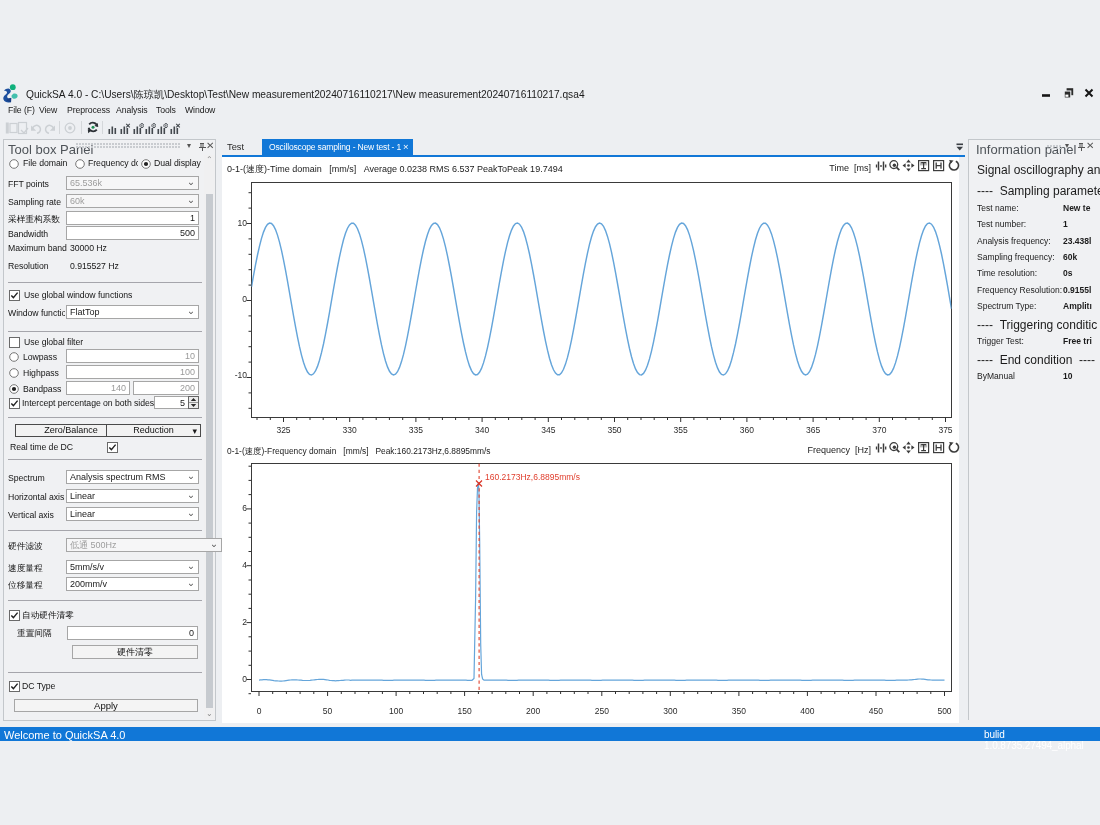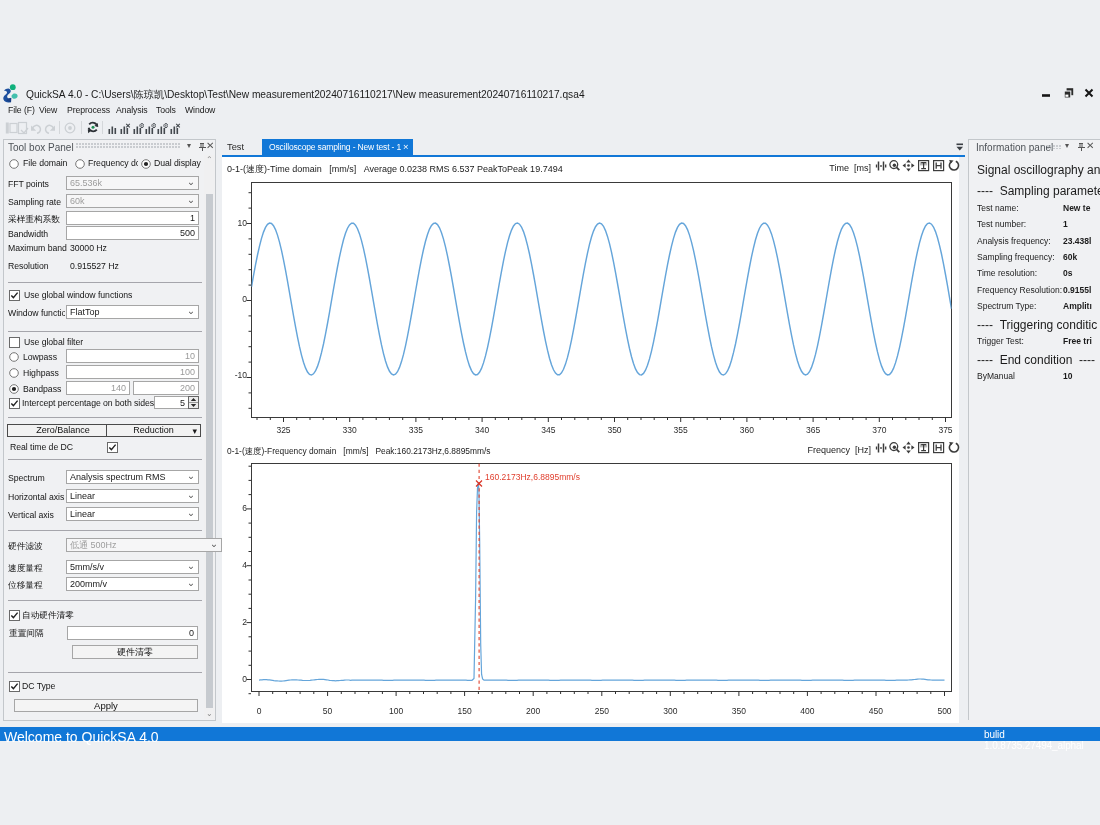--- a/index.html
+++ b/index.html
@@ -1,18 +1,18 @@
 <!DOCTYPE html>
 <html><head><meta charset="utf-8"><style>
 *{margin:0;padding:0;box-sizing:border-box}
 html,body{width:1100px;height:825px;font-family:"Liberation Sans",sans-serif;background:#edeff2;overflow:hidden}
 body{transform:translateZ(0);will-change:transform;-webkit-font-smoothing:antialiased}
 .abs{position:absolute}
 .lb{font-size:8.7px;color:#151515;white-space:nowrap;letter-spacing:-0.05px}
-.hd{font-size:10px;color:#4e5358;white-space:nowrap}
+.hd{font-size:13px;color:#4e5358;white-space:nowrap}
 .hic{font-size:8px;color:#555;line-height:10px}
 .dots{background:radial-gradient(circle at 1px 1px,#c9ccd0 0.8px,transparent 0.9px);background-size:3px 3px}
 .cmb,.inp{border:1px solid #a6a6a6;font-size:9px;line-height:12px}
 .inp{background:#fff;text-align:right;padding-right:3px}
 .cmt{padding-left:3px}
 .chv{position:absolute;right:3px;top:-1px;font-size:9.5px;color:#555}
 .btn{border:1px solid #4a4a4a;background:#f2f2f2;font-size:9px;text-align:center;line-height:11px;color:#111}
 .bchv{position:absolute;right:3px;top:0.5px;font-size:9px;color:#1a1a1a}
 .btn2{border:1px solid #a6a6a6;background:#f4f4f4;font-size:9px;text-align:center;line-height:12px;color:#111}
 .ch{font-size:9px;fill:#1b1b1b;font-family:"Liberation Sans",sans-serif}
@@ -461,21 +461,21 @@
     <path d="M2.3 5.4 L4.4 7.6 L8.6 2.6" fill="none" stroke="#222" stroke-width="1.4"></path>
   </svg>
 <span class="abs lb" style="left:22px;top:398px;width:136px;overflow:hidden">Intercept percentage on both sides</span>
 <div class="abs inp" style="left:154px;top:396px;width:35px;height:13px;color:#1a1a1a">5</div>
 <svg class="abs" style="left:188px;top:396px" width="11" height="13">
     <rect x="0.5" y="0.5" width="10" height="12" fill="#ececec" stroke="#666"></rect>
     <path d="M1 6.5 h9" stroke="#999"></path>
     <path d="M5.5 2 L8.2 5 H2.8 Z M5.5 11 L2.8 8 H8.2 Z" fill="#2b2b2b"></path>
   </svg>
 <div class="abs" style="left:8px;top:416.5px;width:194px;height:1px;background:#a5a5ab"></div>
-<div class="abs btn" style="left:7px;top:424px;width:112px;height:13px">Zero/Balance<span class="bchv">▾</span></div>
+<div class="abs btn" style="left:15px;top:424px;width:112px;height:13px">Zero/Balance<span class="bchv">▾</span></div>
 <div class="abs btn" style="left:106px;top:424px;width:95px;height:13px">Reduction<span class="bchv">▾</span></div>
 <span class="abs lb" style="left:10px;top:442px">Real time de DC</span>
 <svg class="abs" style="left:107px;top:442px" width="11" height="11">
     <rect x="0.5" y="0.5" width="10" height="10" fill="#fff" stroke="#6a6a6a"></rect>
     <path d="M2.3 5.4 L4.4 7.6 L8.6 2.6" fill="none" stroke="#222" stroke-width="1.4"></path>
   </svg>
 <div class="abs" style="left:8px;top:459px;width:194px;height:1px;background:#a5a5ab"></div>
 <span class="abs lb" style="left:8px;top:473px">Spectrum</span>
 <div class="abs cmb" style="left:66px;top:470px;width:133px;height:14px;background:#fff;color:#1a1a1a"><span class="cmt">Analysis spectrum RMS</span><span class="chv">⌄</span></div>
 <span class="abs lb" style="left:8px;top:492px">Horizontal axis</span>
@@ -488,21 +488,21 @@
 <span class="abs lb" style="left:8px;top:563px">速度量程</span>
 <div class="abs cmb" style="left:66px;top:560px;width:133px;height:14px;background:#fff;color:#1a1a1a"><span class="cmt">5mm/s/v</span><span class="chv">⌄</span></div>
 <span class="abs lb" style="left:8px;top:580px">位移量程</span>
 <div class="abs cmb" style="left:66px;top:577px;width:133px;height:14px;background:#fff;color:#1a1a1a"><span class="cmt">200mm/v</span><span class="chv">⌄</span></div>
 <div class="abs" style="left:8px;top:600px;width:194px;height:1px;background:#a5a5ab"></div>
 <svg class="abs" style="left:9px;top:610px" width="11" height="11">
     <rect x="0.5" y="0.5" width="10" height="10" fill="#fff" stroke="#6a6a6a"></rect>
     <path d="M2.3 5.4 L4.4 7.6 L8.6 2.6" fill="none" stroke="#222" stroke-width="1.4"></path>
   </svg>
 <span class="abs lb" style="left:22px;top:610px">自动硬件清零</span>
-<span class="abs lb" style="left:9px;top:628px">重置间隔</span>
+<span class="abs lb" style="left:17px;top:628px">重置间隔</span>
 <div class="abs inp" style="left:67px;top:626px;width:131px;height:14px;color:#1a1a1a">0</div>
 <div class="abs btn2" style="left:72px;top:645px;width:126px;height:14px">硬件清零</div>
 <div class="abs" style="left:8px;top:672px;width:194px;height:1px;background:#a5a5ab"></div>
 <svg class="abs" style="left:9px;top:681px" width="11" height="11">
     <rect x="0.5" y="0.5" width="10" height="10" fill="#fff" stroke="#6a6a6a"></rect>
     <path d="M2.3 5.4 L4.4 7.6 L8.6 2.6" fill="none" stroke="#222" stroke-width="1.4"></path>
   </svg>
 <span class="abs lb" style="left:22px;top:681px">DC Type</span>
 <div class="abs btn2" style="left:14px;top:699px;width:184px;height:13px;font-size:9.5px;line-height:12px">Apply</div>
 
@@ -531,13 +531,13 @@
 <span class="abs il" style="left:977px;top:300.80000000000007px">Spectrum Type:</span>
 <span class="abs iv" style="left:1063px;top:300.80000000000007px">Amplitı</span>
 <span class="abs ih1" style="left:977px;top:318px">----&nbsp;&nbsp;Triggering conditic</span>
 <span class="abs il" style="left:977px;top:336px">Trigger Test:</span>
 <span class="abs iv" style="left:1063px;top:336px">Free tri</span>
 <span class="abs ih1" style="left:977px;top:353px">----&nbsp;&nbsp;End condition&nbsp;&nbsp;----</span>
 <span class="abs il" style="left:977px;top:371px">ByManual</span>
 <span class="abs iv" style="left:1063px;top:371px">10</span>
 
 <div class="abs" style="left:0;top:727px;width:1100px;height:14px;background:#1177d7"></div>
-<span class="abs" style="left:4px;top:728.5px;font-size:14px;color:#fff">Welcome to QuickSA 4.0</span>
+<span class="abs" style="left:4px;top:728.5px;font-size:11px;color:#fff">Welcome to QuickSA 4.0</span>
 <span class="abs" style="left:984px;top:729px;font-size:10px;color:#fff;letter-spacing:-0.1px">bulid 1.0.8735.27494_alphal</span>
 </body></html>

